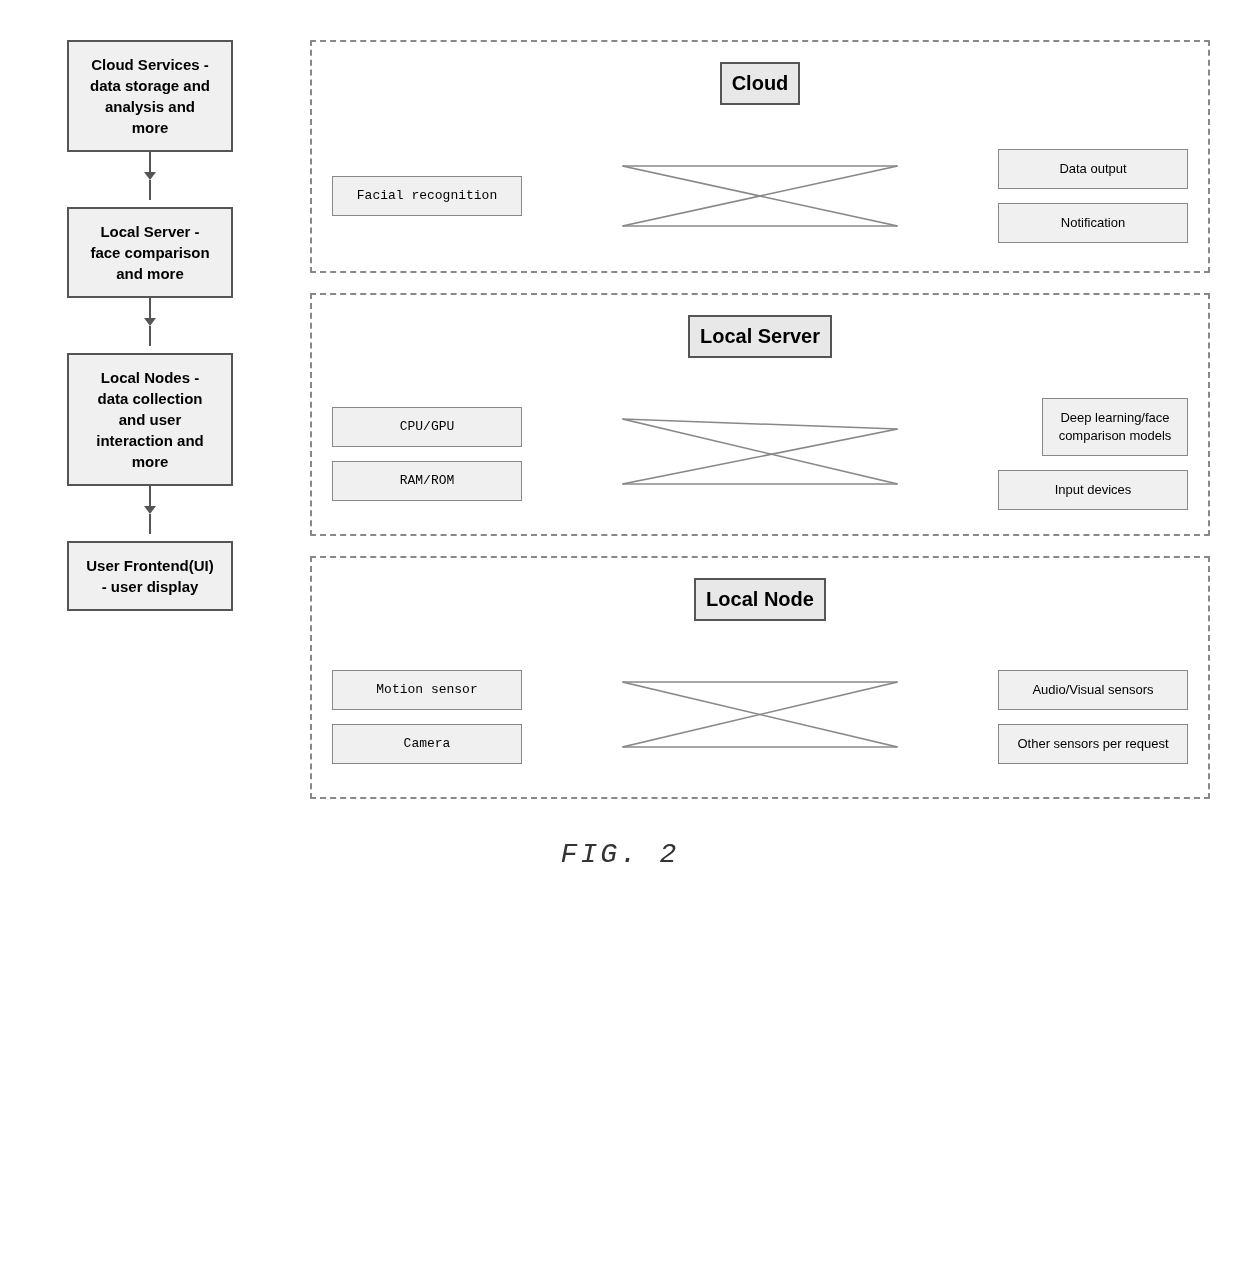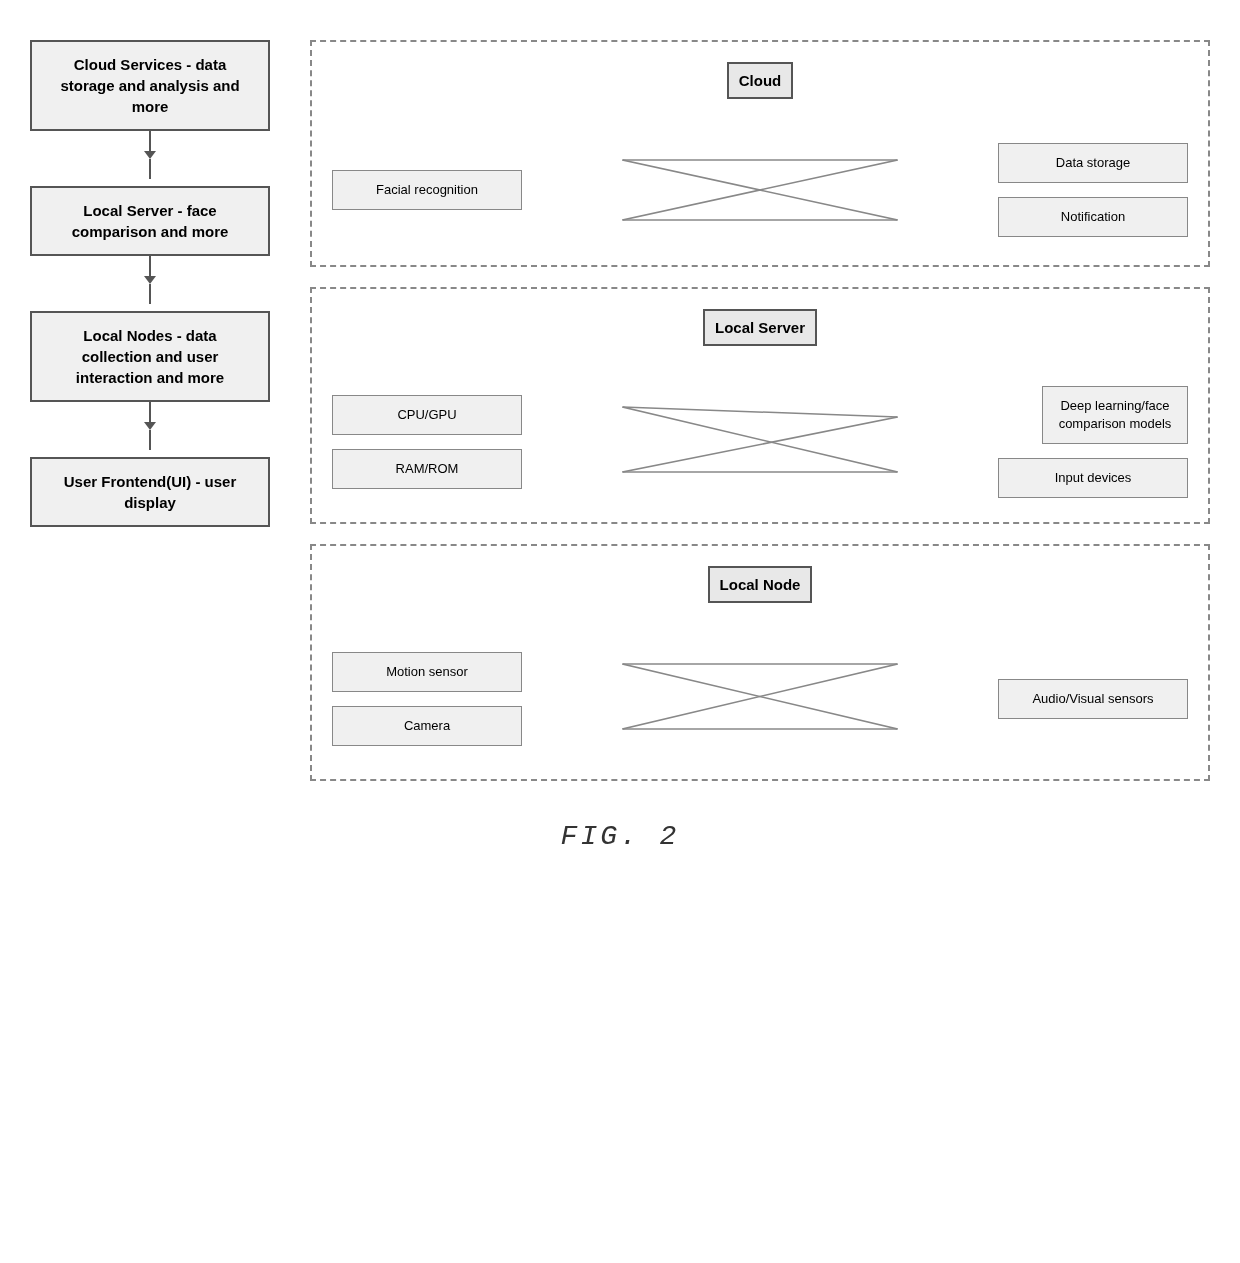--- a/index.html
+++ b/index.html
@@ -31,21 +31,21 @@
       gap: 0;
     }
 
     .left-box {
       border: 2px solid #555;
       background: #f0f0f0;
       text-align: center;
       padding: 12px 16px;
       font-size: 15px;
       font-weight: bold;
-      width: 240px;
+      width: 166px;
       line-height: 1.4;
     }
 
     .connector-line {
       width: 2px;
       background: #555;
       flex-shrink: 0;
     }
 
     .arrow-down {
@@ -91,21 +91,21 @@
       flex-direction: column;
       align-items: center;
       position: relative;
       height: 100%;
     }
 
     .section-title-box {
       border: 2px solid #555;
       background: #e8e8e8;
       padding: 8px 10px;
-      font-size: 15px;
+      font-size: 20px;
       font-weight: bold;
       text-align: center;
       margin-bottom: 20px;
       display: inline-block;
     }
 
     .section-row {
       display: flex;
       flex-direction: row;
       width: 100%;
@@ -113,20 +113,21 @@
       align-items: center;
       position: relative;
       gap: 10px;
     }
 
     .section-left-boxes {
       display: flex;
       flex-direction: column;
       gap: 14px;
       width: 190px;
+      font-family: Liberation Mono, monospace;
     }
 
     .section-right-boxes {
       display: flex;
       flex-direction: column;
       gap: 14px;
       width: 190px;
     }
 
     .inner-box {
@@ -223,21 +224,21 @@
 
             <line x1="190" y1="25" x2="370" y2="85" stroke="#888" stroke-width="1.5"></line>
 
             <line x1="190" y1="85" x2="370" y2="25" stroke="#888" stroke-width="1.5"></line>
 
             <line x1="190" y1="85" x2="370" y2="85" stroke="#888" stroke-width="1.5"></line>
           </svg>
 
           <div class="section-right-boxes">
             <div class="inner-box">
-              <span>Data storage</span>
+              <span>Data output</span>
             </div>
             <div class="inner-box">
               <span>Notification</span>
             </div>
           </div>
         </div>
       </div>
     </div>
 
     <div class="dashed-section local-server-section">
@@ -299,20 +300,23 @@
             <line x1="190" y1="25" x2="370" y2="25" stroke="#888" stroke-width="1.5"></line>
             <line x1="190" y1="25" x2="370" y2="90" stroke="#888" stroke-width="1.5"></line>
             <line x1="190" y1="90" x2="370" y2="25" stroke="#888" stroke-width="1.5"></line>
             <line x1="190" y1="90" x2="370" y2="90" stroke="#888" stroke-width="1.5"></line>
           </svg>
 
           <div class="section-right-boxes">
             <div class="inner-box">
               <span>Audio/Visual sensors</span>
             </div>
+            <div class="inner-box">
+              <span>Other sensors per request</span>
+            </div>
           </div>
         </div>
       </div>
     </div>
 
   </div>
 </div>
 
 <div class="figure-label">
   <span>FIG. 2</span>

